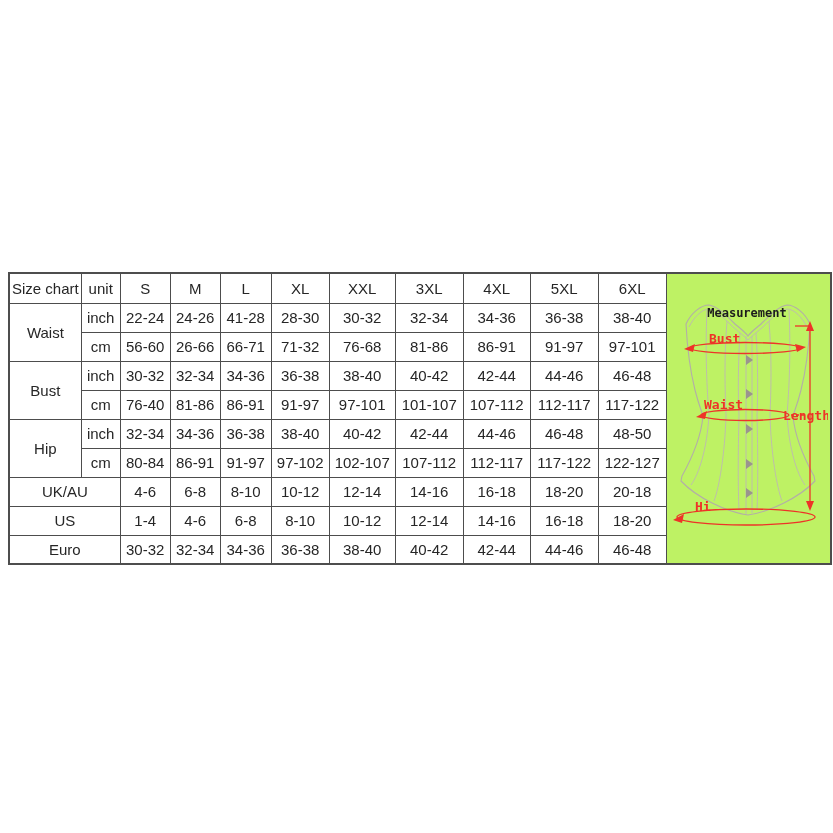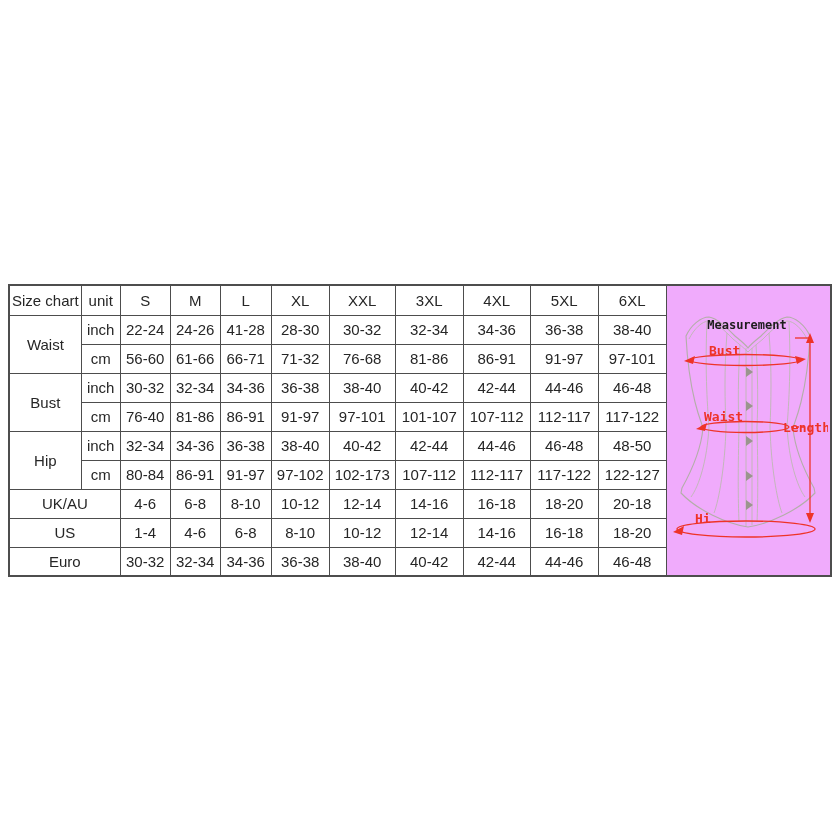--- a/index.html
+++ b/index.html
@@ -1,25 +1,25 @@
 <!DOCTYPE html>
 <html><head>
 <meta charset="utf-8">
 <style>
   html,body{margin:0;padding:0;background:#ffffff;}
   .page{position:relative;width:833px;height:833px;background:#fff;overflow:hidden;
         font-family:"Liberation Sans",sans-serif;color:#222;}
-  table.size-chart{position:absolute;left:8px;top:284px;border-collapse:collapse;
+  table.size-chart{position:absolute;left:8px;top:272px;border-collapse:collapse;
         table-layout:fixed;background:#fff;border:2px solid #4d4d4d;}
   table.size-chart th, table.size-chart td{
         border:1px solid #4d4d4d;text-align:center;vertical-align:middle;
         font-size:15px;font-weight:400;color:#262626;padding:0 2px;
         white-space:nowrap;overflow:hidden;}
   tr.hdr{height:30px;} tr.r{height:29px;}
-  td.diagram-cell{padding:0;vertical-align:top;background:#f0abfc;margin-left:12px;}
+  td.diagram-cell{padding:0;vertical-align:top;background:#bef264;margin-left:12px;}
   .diag-wrap{width:159px;height:289px;position:relative;}
   svg{display:block;}
   .corset{stroke:#b3aea8;fill:none;stroke-width:1.1;}
   .corset-thin{stroke:#bdb8b2;fill:none;stroke-width:0.9;}
   .clasp{fill:#9a958e;stroke:none;}
   .red{stroke:#ee3328;fill:none;stroke-width:1.3;}
   .redfill{fill:#ee3328;stroke:none;}
   .red-label{fill:#ee3328;font-family:"DejaVu Sans Mono",monospace;
         font-size:13px;font-weight:bold;}
   .title-label{fill:#1c1c1c;font-family:"DejaVu Sans Mono",monospace;
@@ -120,21 +120,21 @@
       <td>28-30</td>
       <td>30-32</td>
       <td>32-34</td>
       <td>34-36</td>
       <td>36-38</td>
       <td>38-40</td>
     </tr>
     <tr class="r">
       <td>cm</td>
       <td>56-60</td>
-      <td>61-66</td>
+      <td>26-66</td>
       <td>66-71</td>
       <td>71-32</td>
       <td>76-68</td>
       <td>81-86</td>
       <td>86-91</td>
       <td>91-97</td>
       <td>97-101</td>
     </tr>
     <tr class="r">
       <td rowspan="2">Bust</td>
@@ -173,21 +173,21 @@
       <td>44-46</td>
       <td>46-48</td>
       <td>48-50</td>
     </tr>
     <tr class="r">
       <td>cm</td>
       <td>80-84</td>
       <td>86-91</td>
       <td>91-97</td>
       <td>97-102</td>
-      <td>102-173</td>
+      <td>102-107</td>
       <td>107-112</td>
       <td>112-117</td>
       <td>117-122</td>
       <td>122-127</td>
     </tr>
     <tr class="r">
       <td colspan="2">UK/AU</td>
       <td>4-6</td>
       <td>6-8</td>
       <td>8-10</td>

